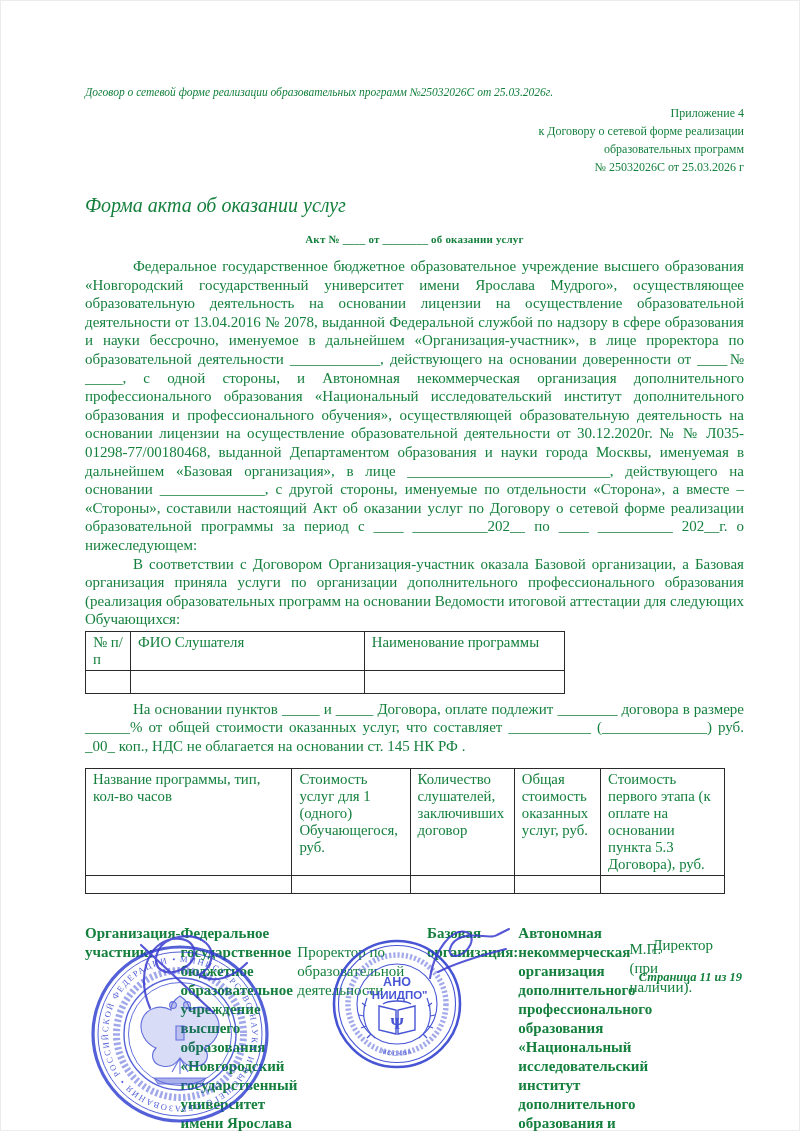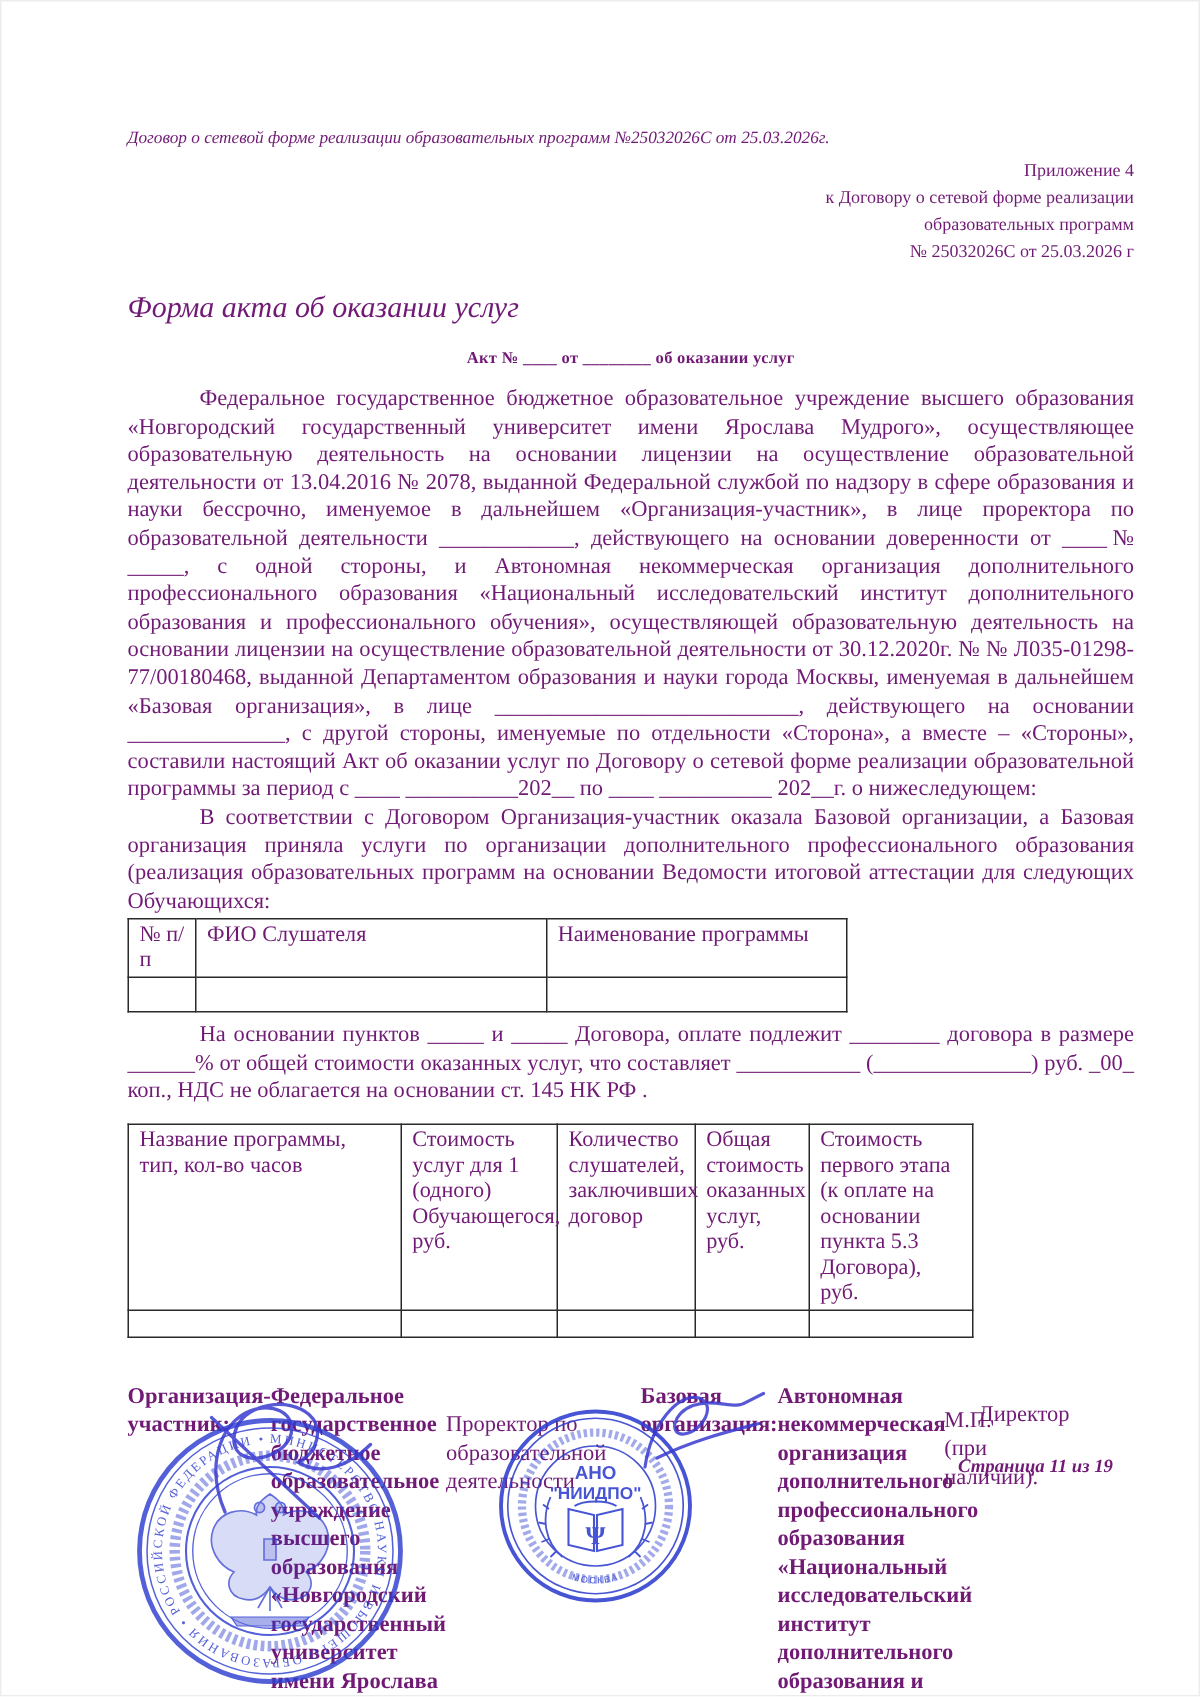--- a/index.html
+++ b/index.html
@@ -2,24 +2,24 @@
 <html lang="ru"><head>
 <meta charset="utf-8">
 <style>
   html,body{margin:0;padding:0;background:#ffffff;}
   .page{
     position:relative;
     width:800px;height:1131px;
     background:#fff;
     box-shadow:inset 0 0 0 1px #ececec;
     font-family:"Liberation Serif", serif;
-    color:#701a75;
+    color:#15803d;
     overflow:hidden;
     box-sizing:border-box;
-    padding:86px 44px 0 85px;
+    padding:86px 56px 0 85px;
   }
   .ref-line{
     font-style:italic;
     font-size:11.5px;
     margin-bottom:6px;
   }
   .appendix{
     text-align:right;
     font-size:12px;
     line-height:18px;
@@ -42,21 +42,21 @@
     font-size:15px;
     line-height:18.6px;
     text-align:justify;
     text-indent:48px;
   }
   table{
     border-collapse:collapse;
     table-layout:fixed;
   }
   .t1{width:480px;margin-top:2px;}
-  .t2{width:564px;margin-top:12px;}
+  .t2{width:640px;margin-top:12px;}
   th,td{
     border:1.5px solid #2a2a2a;
     font-size:14.8px;
     font-weight:normal;
     text-align:left;
     vertical-align:top;
     padding:2px 7px;
     line-height:17px;
   }
   .t1 th{height:20px;}

